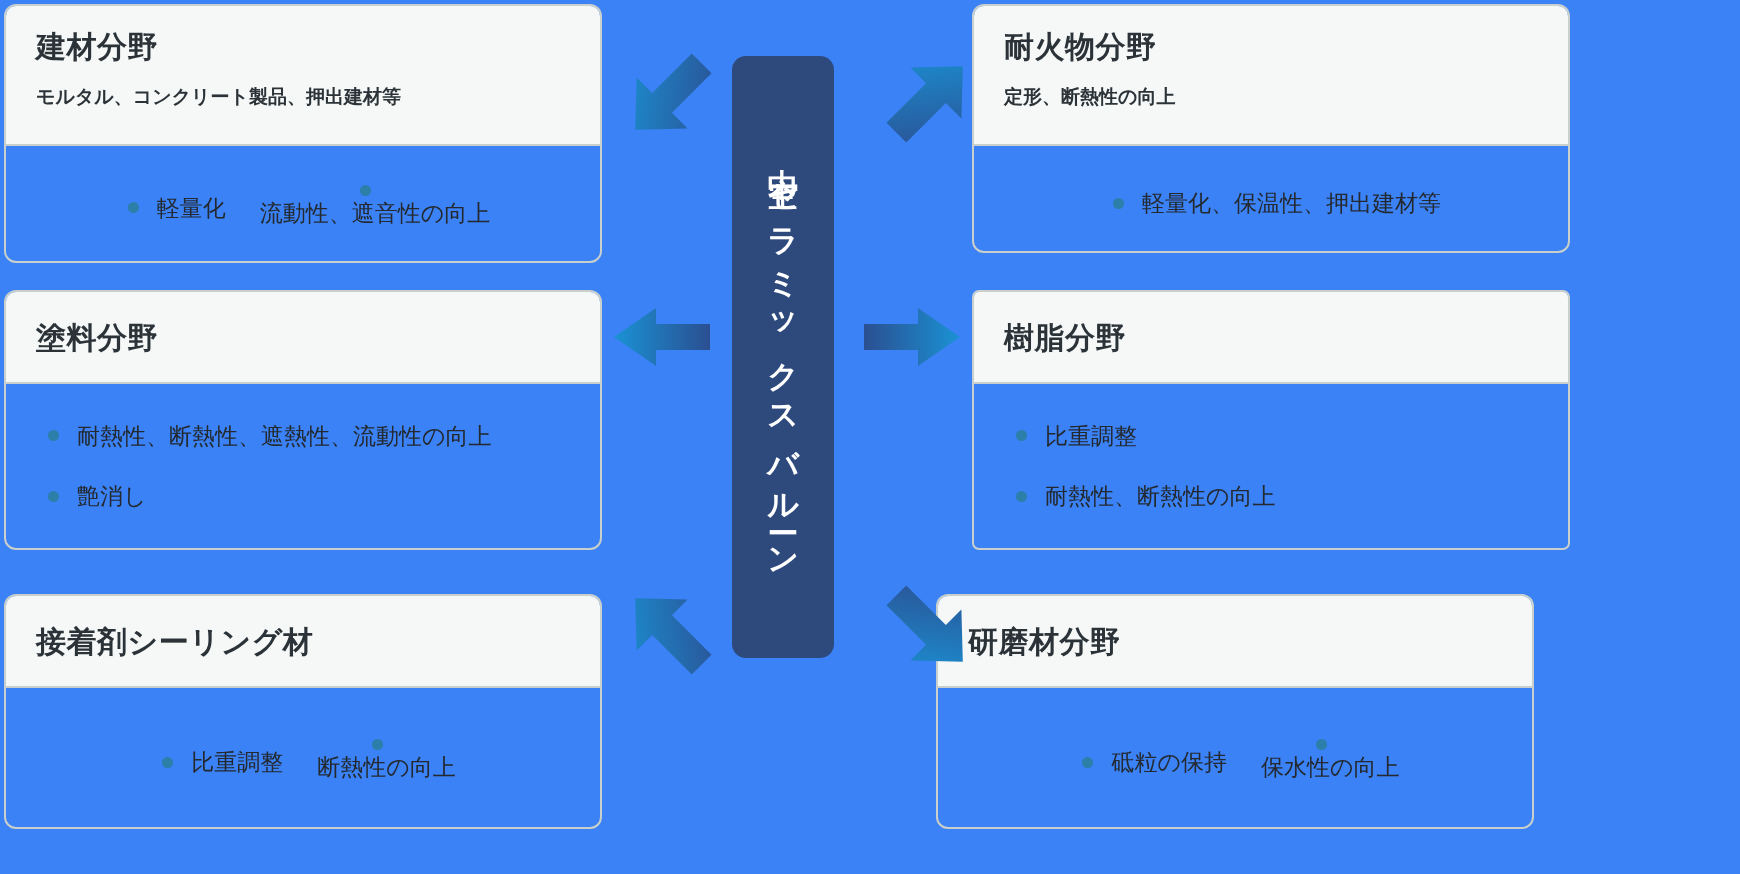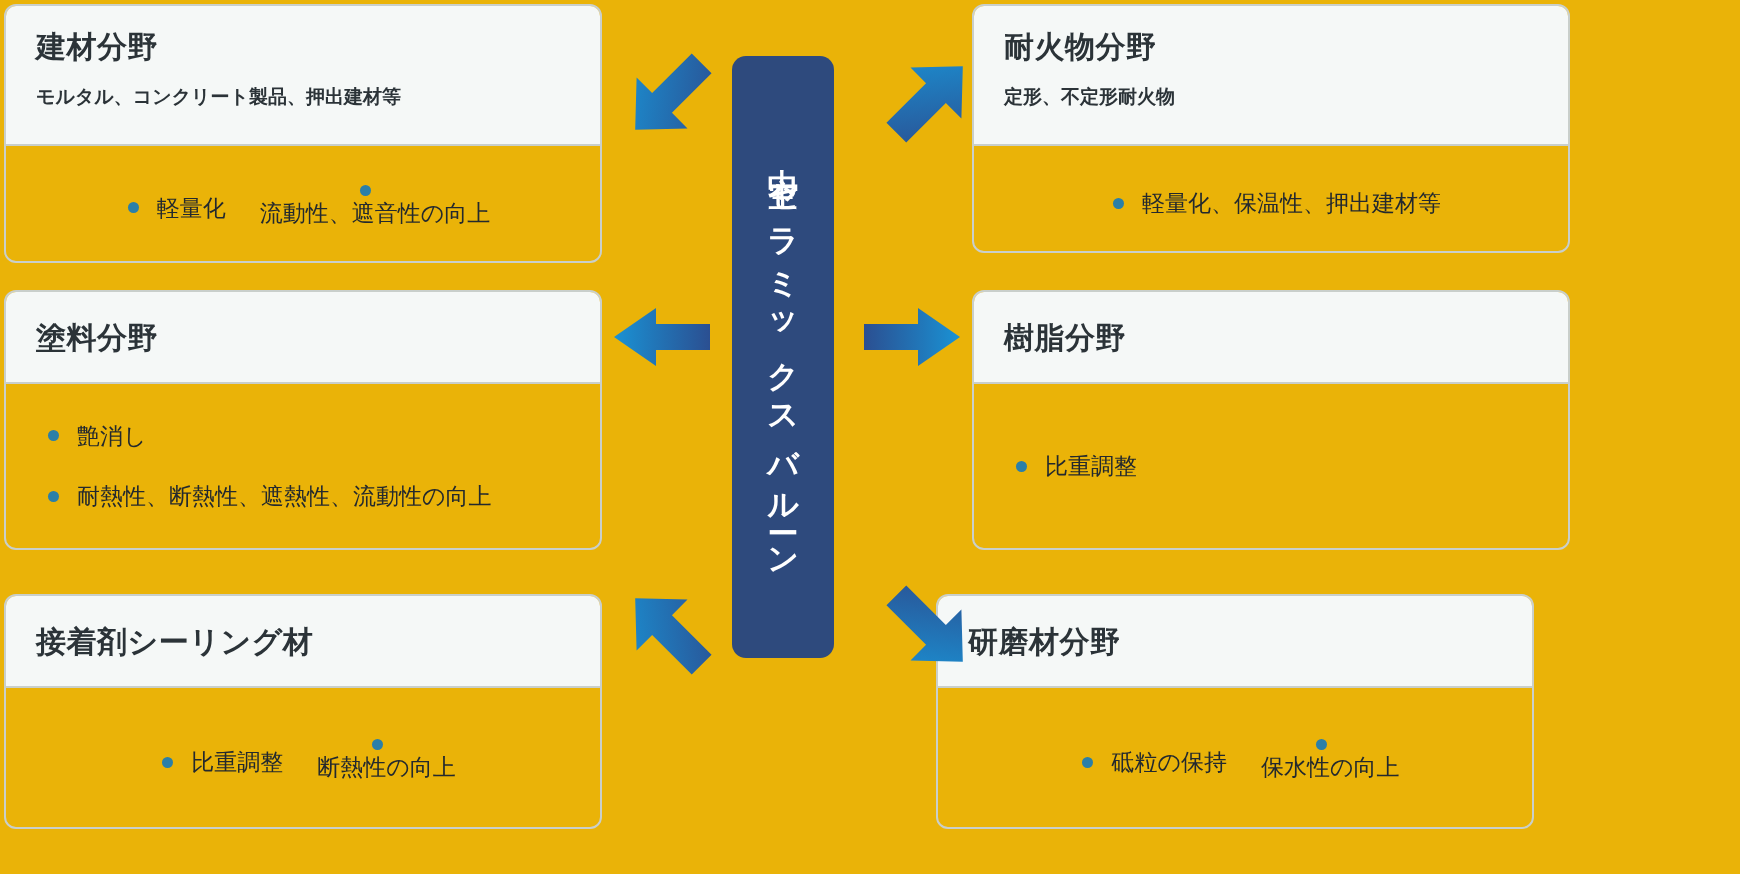--- a/index.html
+++ b/index.html
@@ -14,21 +14,21 @@
   body {
     background: #4a6e52;
     font-family: "DejaVu Sans", "Liberation Sans", sans-serif;
     position: relative;
   }
 
   #stage {
     position: relative;
     width: 1740px;
     height: 874px;
-    background: #eab308;
+    background: #3b82f6;
   }
 
   
   .card {
     position: absolute;
     width: 598px;
     border: 2px solid #c9cfcb;
     border-radius: 12px;
     overflow: hidden;
     background: transparent;
@@ -92,21 +92,21 @@
     background: #2b7fa8;
     flex: 0 0 auto;
     margin-right: 18px;
   }
 
   
   #card-kenzai    { left: 4px;   top: 4px; }
   #card-toryo     { left: 4px;   top: 290px; }
   #card-setchaku  { left: 4px;   top: 594px; }
   #card-taikabutsu{ left: 972px; top: 4px; }
-  #card-jushi     { left: 972px; top: 290px; }
+  #card-jushi     { left: 972px; top: 290px; border-radius: 7px; }
   #card-kenmazai  { left: 936px; top: 594px; }
 
   
   #center-pillar {
     position: absolute;
     left: 732px;
     top: 56px;
     width: 102px;
     height: 602px;
     background: #2e4a7d;
@@ -163,25 +163,25 @@
     </div>
   </div>
 
   <div class="card" id="card-toryo">
     <div class="card-head short">
       <div class="card-title">塗料分野</div>
     </div>
     <div class="card-body" style="min-height:164px;">
       <div class="bullet">
         <span class="dot"></span>
+        <span>耐熱性、断熱性、遮熱性、流動性の向上</span>
+      </div>
+      <div class="bullet">
+        <span class="dot"></span>
         <span>艶消し</span>
-      </div>
-      <div class="bullet">
-        <span class="dot"></span>
-        <span>耐熱性、断熱性、遮熱性、流動性の向上</span>
       </div>
     </div>
   </div>
 
   <div class="card" id="card-setchaku">
     <div class="card-head short">
       <div class="card-title">接着剤シーリング材</div>
     </div>
     <div class="card-body row" style="min-height:130px;">
       <div class="bullet">
@@ -191,39 +191,43 @@
       <div class="bullet">
         <span class="dot"></span>
         <span>断熱性の向上</span>
       </div>
     </div>
   </div>
 
   <div class="card" id="card-taikabutsu">
     <div class="card-head tall">
       <div class="card-title">耐火物分野</div>
-      <div class="card-sub">定形、不定形耐火物</div>
+      <div class="card-sub">定形、断熱性の向上</div>
     </div>
     <div class="card-body row">
       <div class="bullet">
         <span class="dot"></span>
         <span>軽量化、保温性、押出建材等</span>
       </div>
     </div>
   </div>
 
   <div class="card" id="card-jushi">
     <div class="card-head short">
       <div class="card-title">樹脂分野</div>
     </div>
     <div class="card-body" style="min-height:164px;">
       <div class="bullet">
         <span class="dot"></span>
         <span>比重調整</span>
       </div>
+      <div class="bullet">
+        <span class="dot"></span>
+        <span>耐熱性、断熱性の向上</span>
+      </div>
     </div>
   </div>
 
   <div class="card" id="card-kenmazai">
     <div class="card-head short">
       <div class="card-title">研磨材分野</div>
     </div>
     <div class="card-body row" style="min-height:130px;">
       <div class="bullet">
         <span class="dot"></span>

